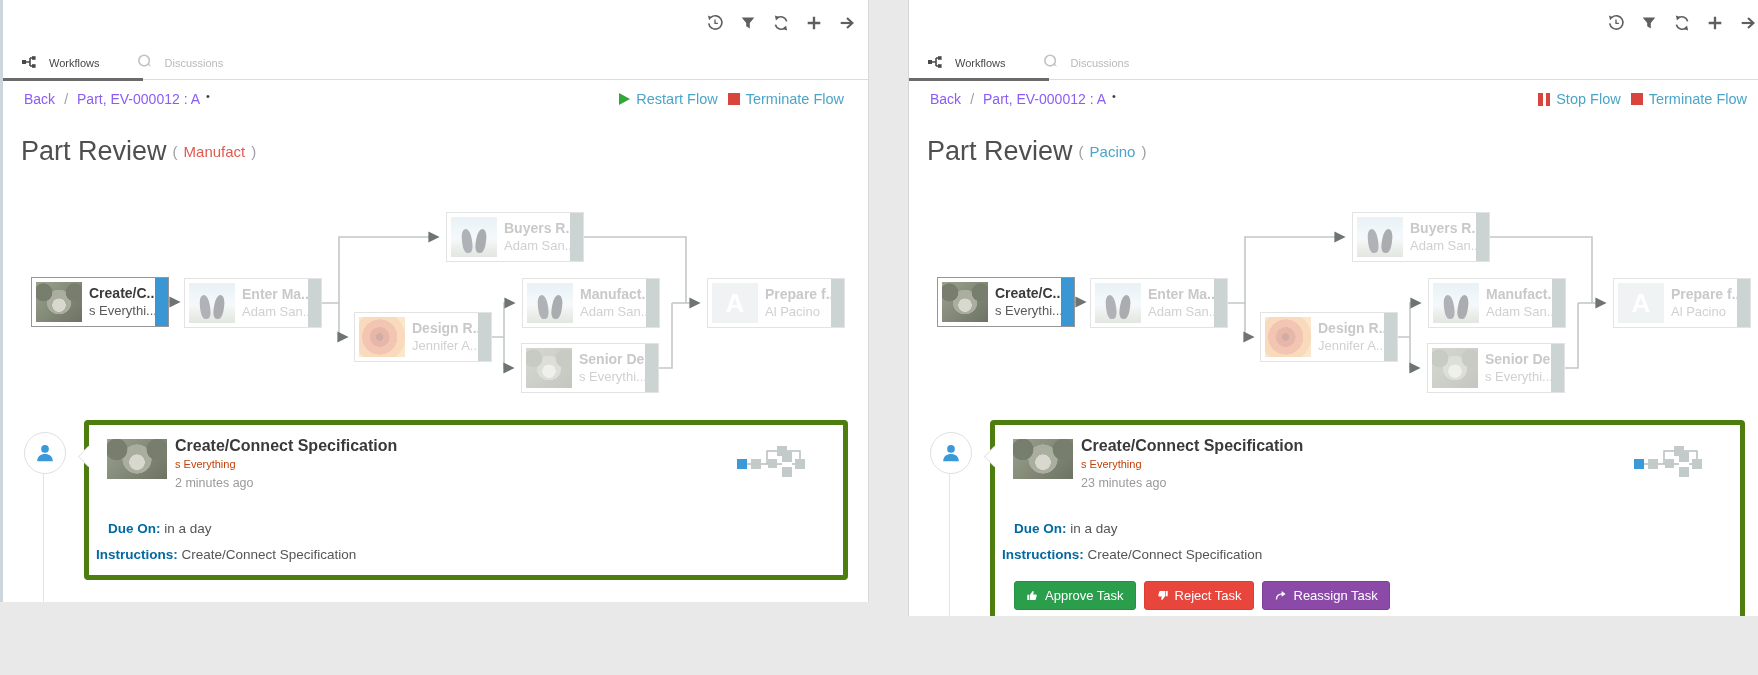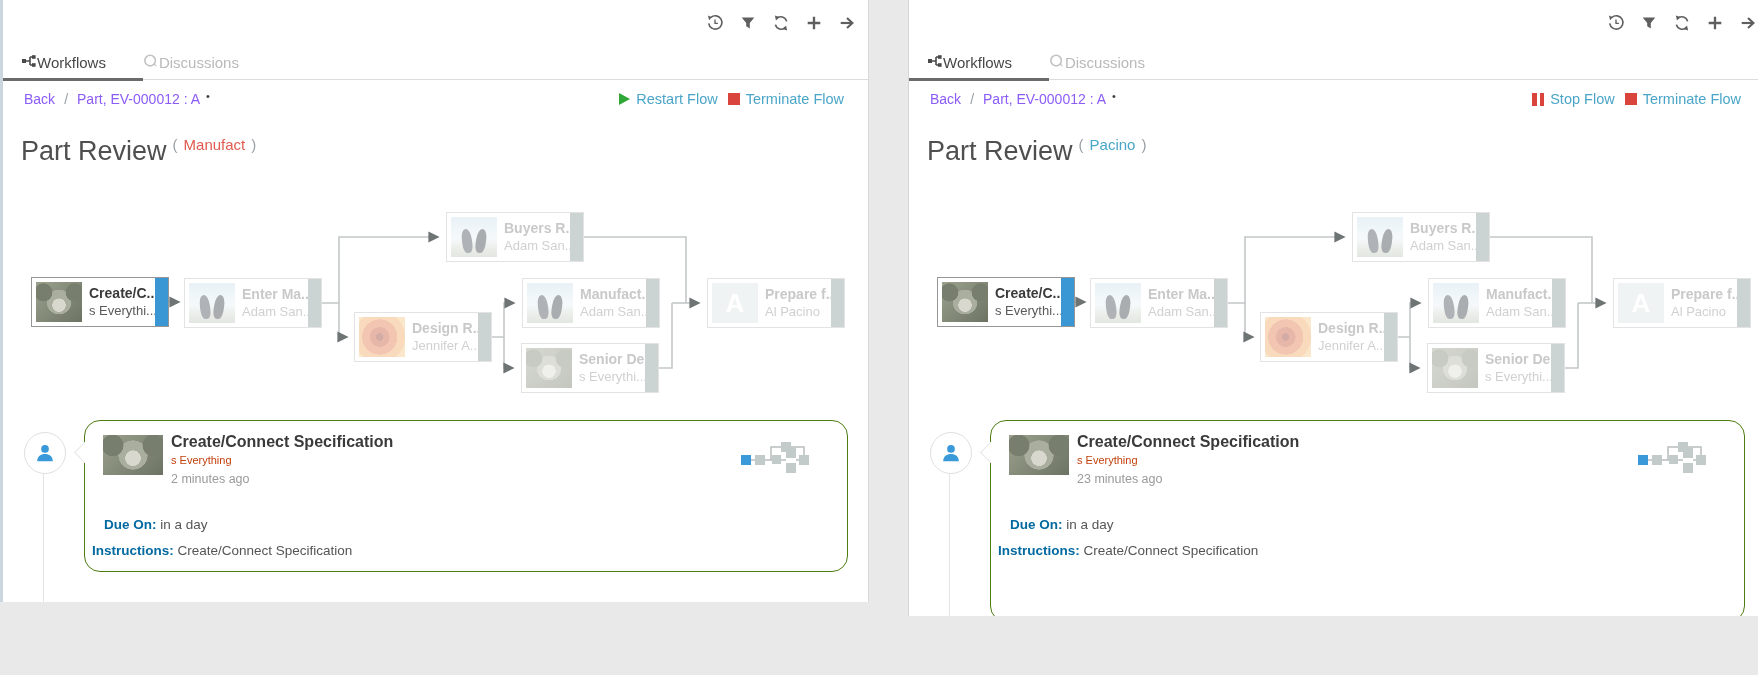--- a/index.html
+++ b/index.html
@@ -9,39 +9,39 @@
   .panel-left{left:3px;width:865px;height:602px;border-right:1px solid #d9d9d9;}
   .panel-right{left:908px;width:850px;height:616px;border-left:1px solid #d6d6d6;}
 
   
   .toolbar{position:absolute;top:0;left:0;right:0;height:46px;display:flex;align-items:center;justify-content:flex-end;gap:15px;padding-right:12px;}
   .panel-right .toolbar{padding-right:2px;}
   .tbi{width:18px;height:18px;display:inline-flex;align-items:center;justify-content:center;cursor:pointer;}
 
   
   .tabbar{position:absolute;top:46px;left:0;right:0;height:33px;border-bottom:1px solid #dcdcdc;display:flex;align-items:center;}
-  .tab{display:flex;align-items:center;gap:0;font-size:15px;color:#b9b9b9;padding:0 18px;height:100%;cursor:pointer;}
+  .tab{display:flex;align-items:center;gap:12px;font-size:11px;color:#b9b9b9;padding:0 18px;height:100%;cursor:pointer;}
   .tab.active{color:#474747;}
   .tab-underline{position:absolute;left:0;bottom:-2px;width:140px;height:3px;background:#6b6b6b;}
 
   
   .crumbrow{position:absolute;top:79px;left:0;right:0;height:40px;display:flex;align-items:center;padding-left:21px;font-size:14px;}
   .crumb-link{color:#8b5cf6;text-decoration:none;cursor:pointer;}
   .crumb-sep{color:#9aa0a6;margin:0 9px;}
   .crumb-dot{color:#3c3c3c;font-size:11px;margin-left:6px;margin-top:-6px;}
   .flow-actions{margin-left:auto;display:flex;align-items:center;gap:10px;font-size:14.5px;padding-right:24px;}
-  .panel-right .flow-actions{padding-right:18px;}
+  .panel-right .flow-actions{padding-right:12px;}
   .flow-link{display:flex;align-items:center;gap:6px;color:#4aa5c8;text-decoration:none;cursor:pointer;}
   .ic-play{width:0;height:0;border-left:11px solid #2fa838;border-top:6.5px solid transparent;border-bottom:6.5px solid transparent;}
   .ic-stopsq{width:12px;height:12px;background:#d9453c;}
   .ic-pause{display:flex;gap:3px;}
   .ic-pause i{display:block;width:4.5px;height:13px;background:#d9453c;}
 
   
-  .titlerow{position:absolute;top:136px;left:18px;display:flex;align-items:flex-start;gap:6px;}
+  .titlerow{position:absolute;top:136px;left:18px;display:flex;align-items:center;gap:6px;}
   .page-title{font-size:27px;color:#4f4f4f;}
   .paren{font-size:15px;color:#9aa0a6;}
   .status-stopped{font-size:15px;color:#e05a50;}
   .status-active{font-size:15px;color:#4aa5c8;}
 
   
   .diagram{position:absolute;top:190px;left:0;width:100%;height:215px;}
   .connectors{position:absolute;left:0;top:0;}
   .wf-node{position:absolute;width:138px;height:50px;background:#fff;border:1px solid #e3e3e3;display:flex;align-items:center;box-sizing:border-box;cursor:pointer;}
   .wf-node .node-img{width:46px;height:40px;margin-left:4px;flex:none;}
@@ -65,21 +65,21 @@
   .img-penguins::before,.img-penguins::after{content:"";position:absolute;bottom:4px;width:10px;height:24px;background:#39414a;border-radius:46% 46% 38% 38%;}
   .img-penguins::before{left:11px;transform:rotate(-8deg);}
   .img-penguins::after{left:25px;transform:rotate(9deg);background:#2e353d;}
   .img-flower{background:radial-gradient(circle at 45% 50%, #8f2f1f 0 11%, #c24a2a 12% 30%, #e0703f 31% 54%, #efa257 55% 78%, #f3c27b 79%);}
   .img-letter{background:#dce2e2;display:flex;align-items:center;justify-content:center;color:#fff;font-size:26px;font-weight:bold;}
 
   
   .task-area{position:absolute;top:385px;left:0;right:0;bottom:0;}
   .tl-circle{position:absolute;left:21px;top:47px;width:40px;height:40px;border:1px solid #e0e0e0;border-radius:50%;background:#fff;display:flex;align-items:center;justify-content:center;z-index:2;}
   .tl-line{position:absolute;left:40px;top:88px;bottom:0;width:1px;background:#e4e4e4;}
-  .task-card{position:absolute;left:81px;top:35px;background:#fff;border:1px solid #4d7c0f;border-radius:16px;}
+  .task-card{position:absolute;left:81px;top:35px;background:#fff;border:5px solid #4d7c0f;border-radius:4px;}
   .panel-left .task-card{right:20px;height:150px;}
   .panel-right .task-card{right:14px;height:200px;}
   .card-notch{position:absolute;left:-8px;top:24px;width:14px;height:14px;background:#fff;border-left:1px solid #e6e6e6;border-bottom:1px solid #e6e6e6;transform:rotate(45deg);}
   .card-avatar{position:absolute;left:18px;top:14px;width:60px;height:40px;}
   .card-title{position:absolute;left:86px;top:12px;font-size:16px;font-weight:bold;color:#3a3a3a;}
   .card-sub{position:absolute;left:86px;top:33px;font-size:11px;color:#c2410c;}
   .card-time{position:absolute;left:86px;top:51px;font-size:12.5px;color:#9a9a9a;}
   .card-due{position:absolute;left:19px;top:96px;font-size:13.5px;color:#555;}
   .card-instr{position:absolute;left:7px;top:122px;font-size:13.5px;color:#555;}
   .card-due b,.card-instr b{color:#0369a1;}
@@ -460,16 +460,39 @@
       <svg class="mini-map" viewBox="0 0 70 40">
         <path d="M10,19 H14 M24,19 H33 M30,19 V6 H63 V14 M40,19 H45 M55,19 H58" stroke="#b9bdbd" stroke-width="1.5" fill="none"></path>
         <rect x="0" y="14" width="10" height="10" fill="#3a99d8"></rect>
         <rect x="14" y="14" width="10" height="10" fill="#c3caca"></rect>
         <rect x="40" y="1" width="10" height="10" fill="#c3caca"></rect>
         <rect x="31" y="14" width="9" height="9" fill="#c3caca"></rect>
         <rect x="45" y="7" width="10" height="10" fill="#c3caca"></rect>
         <rect x="45" y="22" width="10" height="10" fill="#c3caca"></rect>
         <rect x="58" y="14" width="10" height="10" fill="#c3caca"></rect>
       </svg>
+      <div class="card-buttons">
+        <div class="btn btn-approve">
+          <svg width="13" height="13" viewBox="0 0 20 20" fill="#fff">
+                <path d="M2,9 h3 v8 H2 z M6,17 h7.2 c0.9,0 1.6,-0.6 1.8,-1.4 l1.4,-5 C16.7,9.6 16,8.6 15,8.6 h-4 l0.8,-3.5 C12,4 11.4,3 10.4,3 L6,9 Z"></path>
+              </svg>
+          <span>Approve Task</span>
+        </div>
+        <div class="btn btn-reject">
+          <svg width="13" height="13" viewBox="0 0 20 20" fill="#fff">
+                <g transform="rotate(180 10 10)">
+                  <path d="M2,9 h3 v8 H2 z M6,17 h7.2 c0.9,0 1.6,-0.6 1.8,-1.4 l1.4,-5 C16.7,9.6 16,8.6 15,8.6 h-4 l0.8,-3.5 C12,4 11.4,3 10.4,3 L6,9 Z"></path>
+                </g>
+              </svg>
+          <span>Reject Task</span>
+        </div>
+        <div class="btn btn-reassign">
+          <svg width="14" height="13" viewBox="0 0 20 20">
+                <path d="M3,16 C3,9.5 8,7.5 13,7.5" stroke="#fff" stroke-width="2" fill="none"></path>
+                <path d="M11,3.2 L17,7.5 L11,11.8 Z" fill="#fff"></path>
+              </svg>
+          <span>Reassign Task</span>
+        </div>
+      </div>
     </div>
   </div>
 </div>
 </div>
 
 </body></html>

